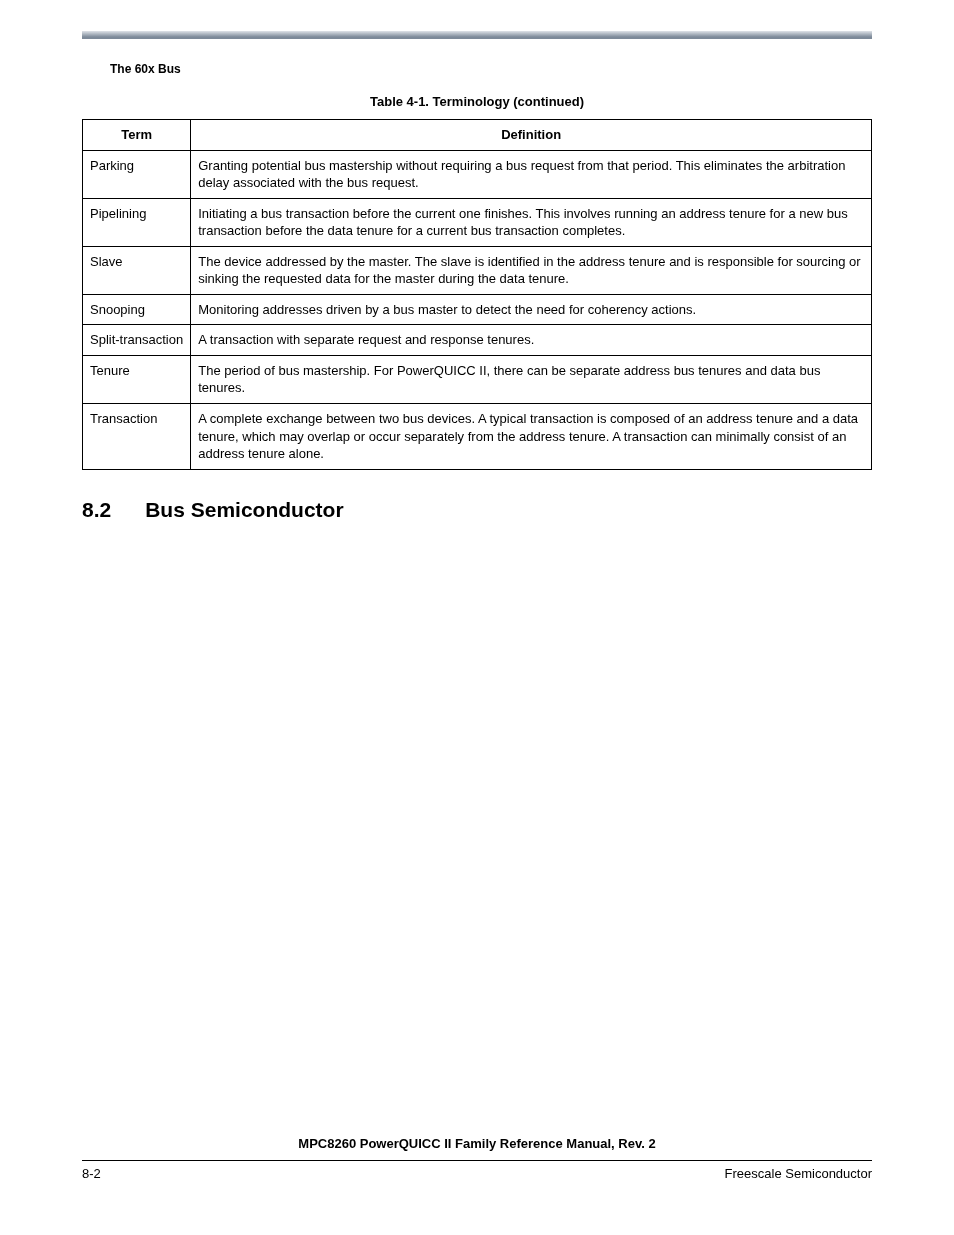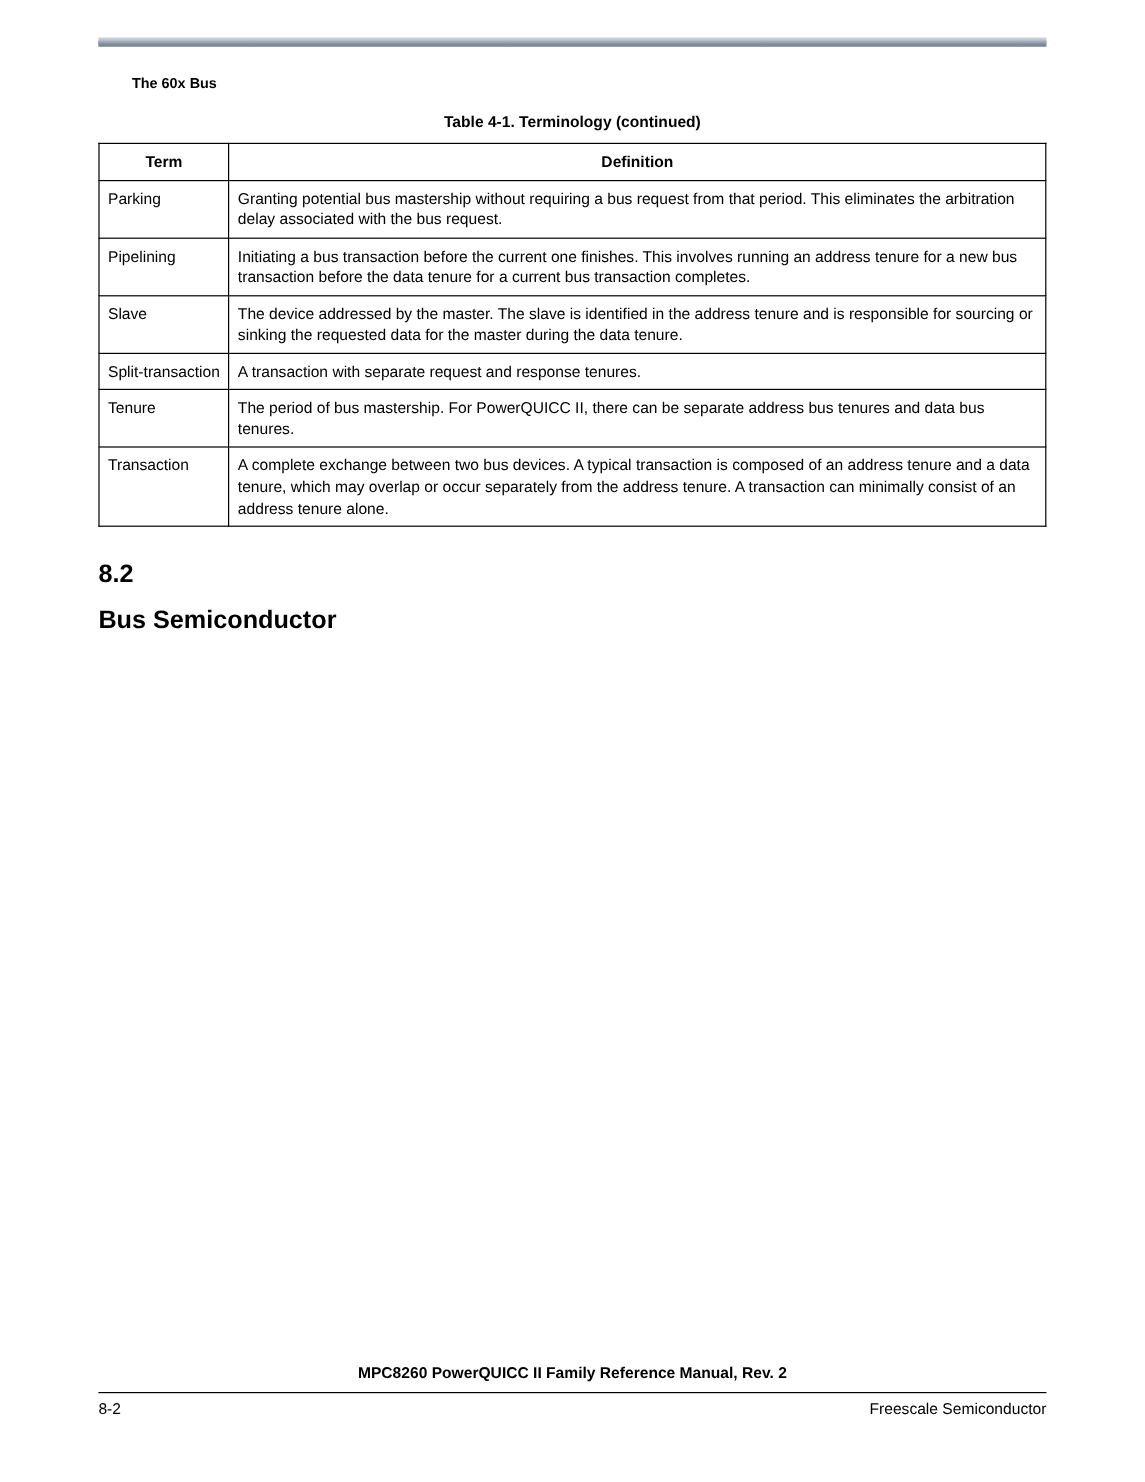--- a/index.html
+++ b/index.html
@@ -66,26 +66,25 @@
     vertical-align: top;
     line-height: 1.35;
   }
   table.term th {
     text-align: center;
     font-weight: bold;
   }
   table.term td.termcell { white-space: nowrap; }
   .h2 {
     display: flex;
-    gap: 14px;
+    gap: 34px;
     font-size: 21px;
     font-weight: bold;
     margin-top: 28px;
     margin-bottom: 4px;
-    flex-direction: column;
   }
   .h3 {
     display: flex;
     gap: 30px;
     font-size: 18px;
     font-weight: bold;
     margin-top: 210px;
   }
   .footer-title {
     position: absolute;
@@ -140,20 +139,24 @@
         </tr>
         <tr>
           <td class="termcell">Pipelining</td>
           <td>Initiating a bus transaction before the current one finishes. This involves running an address tenure for a new bus transaction before the data tenure for a current bus transaction completes.</td>
         </tr>
         <tr>
           <td class="termcell">Slave</td>
           <td>The device addressed by the master. The slave is identified in the address tenure and is responsible for sourcing or sinking the requested data for the master during the data tenure.</td>
         </tr>
         <tr>
+          <td class="termcell">Snooping</td>
+          <td>Monitoring addresses driven by a bus master to detect the need for coherency actions.</td>
+        </tr>
+        <tr>
           <td class="termcell">Split-transaction</td>
           <td>A transaction with separate request and response tenures.</td>
         </tr>
         <tr>
           <td class="termcell">Tenure</td>
           <td>The period of bus mastership. For PowerQUICC II, there can be separate address bus tenures and data bus tenures.</td>
         </tr>
         <tr>
           <td class="termcell">Transaction</td>
           <td>A complete exchange between two bus devices. A typical transaction is composed of an address tenure and a data tenure, which may overlap or occur separately from the address tenure. A transaction can minimally consist of an address tenure alone.</td>

